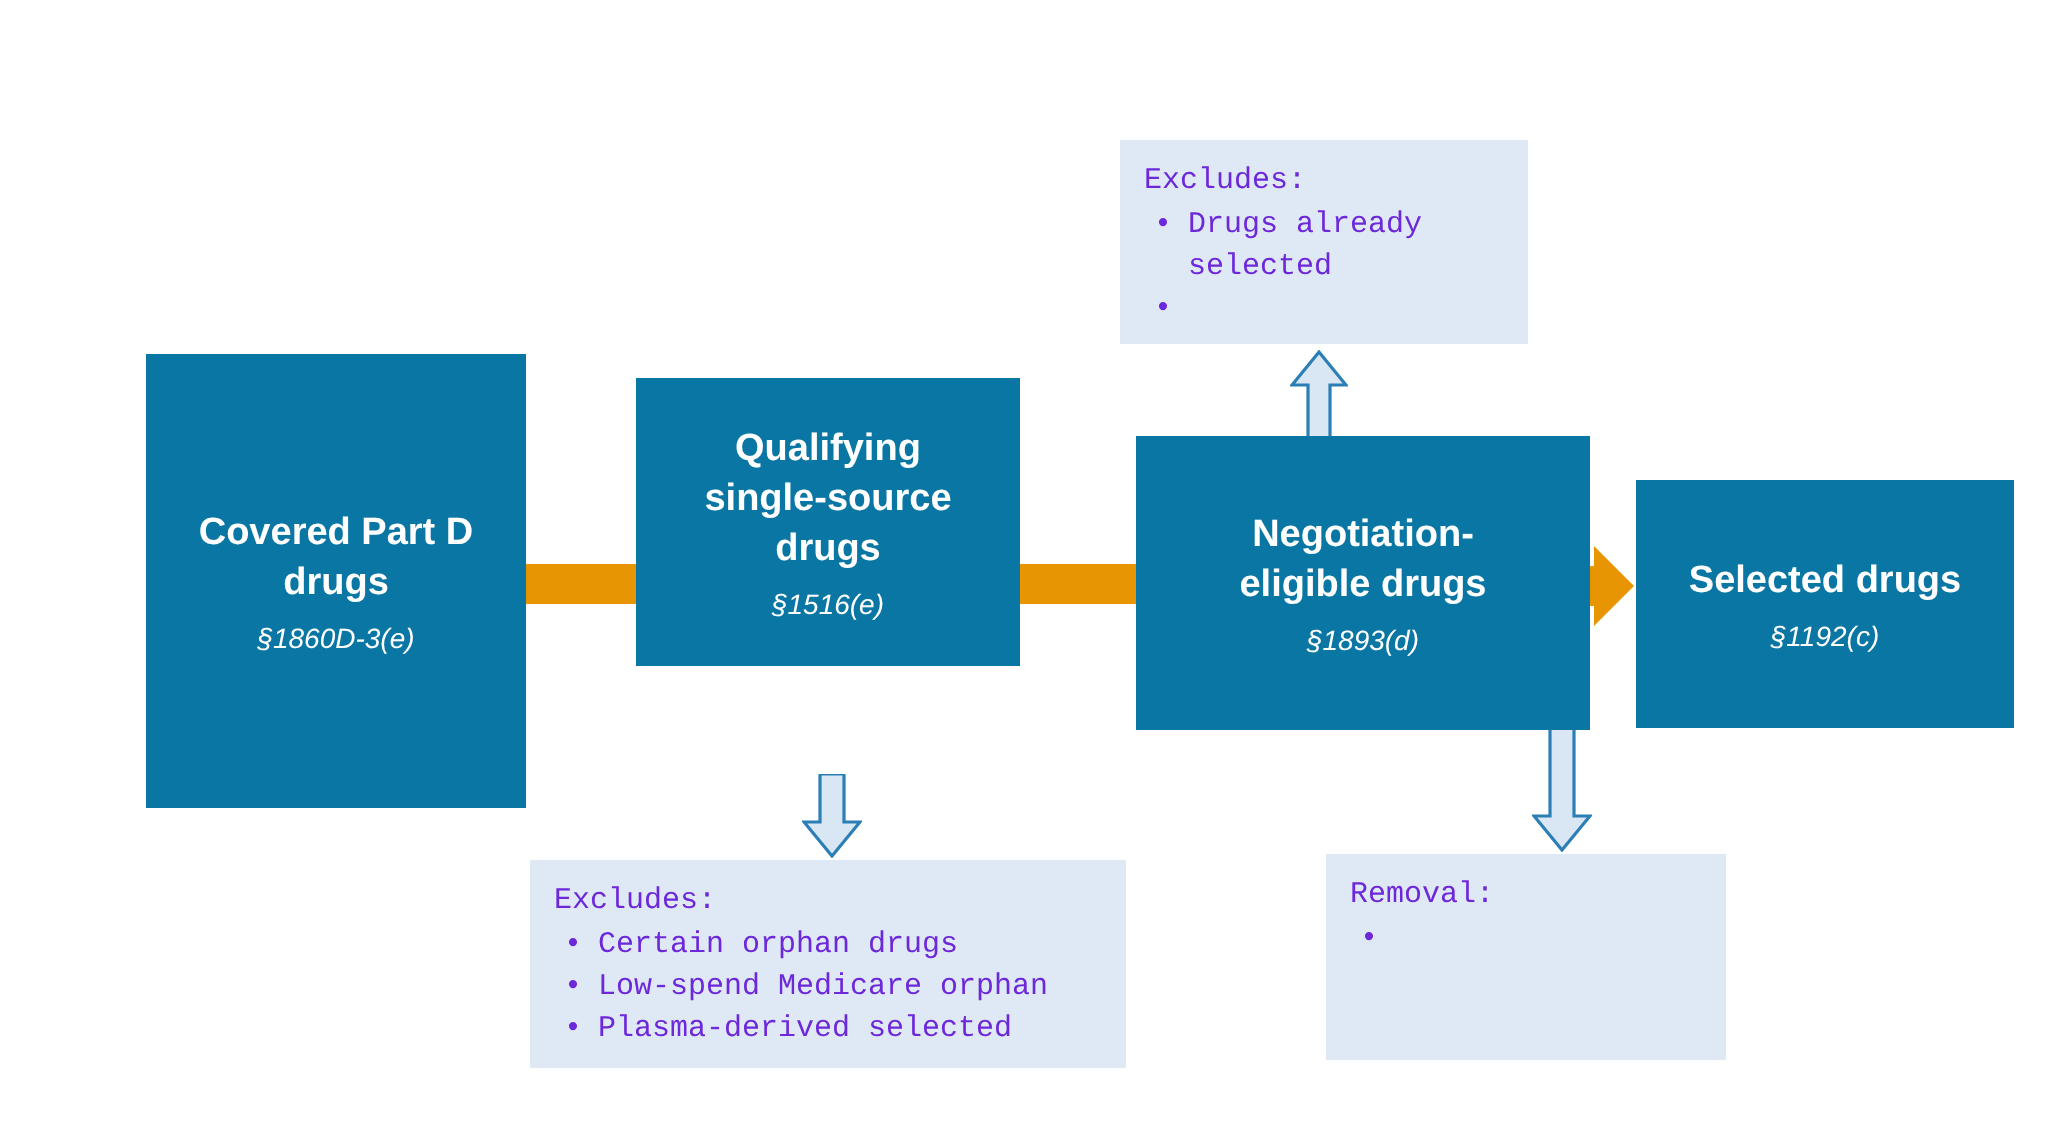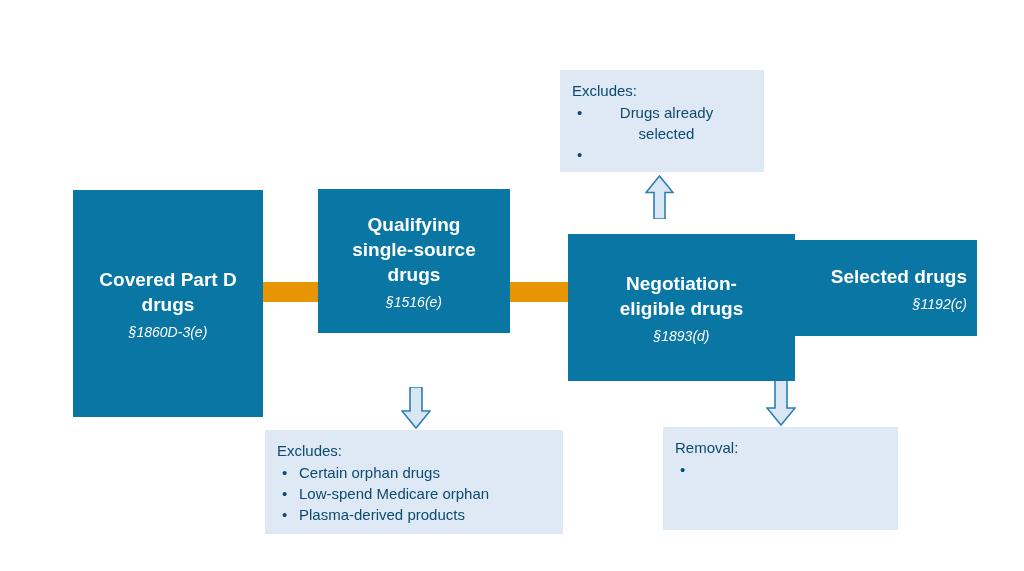--- a/index.html
+++ b/index.html
@@ -44,43 +44,44 @@
     z-index: 2;
   }
   .connector-svg { z-index: 2; }
 
   
   .flow-arrow { z-index: 1; }
 
   
   .callout {
     background: #dee9f5;
-    color: #0c4a6e;
+    color: #6d28d9;
     z-index: 4;
     box-sizing: border-box;
     padding: 10px 12px;
     font-size: 15px;
     line-height: 21px;
+    font-family: Liberation Mono, monospace;
   }
   .callout-heading { margin-bottom: 1px; }
   .callout ul {
     list-style: none;
     margin: 0;
     padding: 0;
   }
   .callout li {
     display: flex;
     padding-left: 5px;
   }
   .bullet {
     width: 17px;
     flex-shrink: 0;
   }
   .item-text { flex: 1; }
-  .callout-top .item-text { max-width: 145px; text-align: center; }
+  .callout-top .item-text { max-width: 145px; }
 </style>
 </head>
 <body>
 
 <div class="canvas">
 
   <svg class="abs flow-arrow" style="left:645px; top:175px;" width="29" height="44" viewBox="0 0 29 44">
     <polygon points="14.5,1 1,17.5 9,17.5 9,44 20,44 20,17.5 28,17.5" fill="#d9e7f4" stroke="#2b7fb5" stroke-width="1.6"></polygon>
   </svg>
 
@@ -91,40 +92,40 @@
   <svg class="abs flow-arrow" style="left:766px; top:296px;" width="30" height="130" viewBox="0 0 30 130">
     <polygon points="9,0 9,112 1,112 15,129 29,112 21,112 21,0" fill="#d9e7f4" stroke="#2b7fb5" stroke-width="1.6"></polygon>
   </svg>
 
   <div class="abs connector" style="left:258px; top:282px; width:64px; height:20px;"></div>
   <div class="abs connector" style="left:506px; top:282px; width:66px; height:20px;"></div>
   <svg class="abs connector-svg" style="left:754px; top:272px;" width="64" height="42" viewBox="0 0 64 42">
     <polygon points="0,11 43,11 43,1 63,21 43,41 43,31 0,31" fill="#e89504"></polygon>
   </svg>
 
-  <div class="abs stage" style="left:73px; top:177px; width:190px; height:227px;margin-top:13px;">
+  <div class="abs stage" style="left:73px; top:177px; width:190px; height:227px;">
     <div class="stage-title">Covered Part D
 drugs</div>
     <div class="stage-ref">§1860D-3(e)</div>
   </div>
 
   <div class="abs stage" style="left:318px; top:189px; width:192px; height:144px;">
     <div class="stage-title">Qualifying
 single-source
 drugs</div>
     <div class="stage-ref">§1516(e)</div>
   </div>
 
-  <div class="abs stage" style="left:568px; top:234px; width:227px; height:147px;">
+  <div class="abs stage" style="left:568px; top:218px; width:227px; height:147px;">
     <div class="stage-title">Negotiation-
 eligible drugs</div>
     <div class="stage-ref">§1893(d)</div>
   </div>
 
-  <div class="abs stage" style="left:788px; top:240px; width:189px; height:96px;align-items:flex-end;">
+  <div class="abs stage" style="left:818px; top:240px; width:189px; height:124px;">
     <div class="stage-title">Selected drugs</div>
     <div class="stage-ref">§1192(c)</div>
   </div>
 
   <div class="abs callout callout-top" style="left:560px; top:70px; width:204px; height:102px;">
     <div class="callout-heading">Excludes:</div>
     <ul>
       <li>
         <span class="bullet">•</span>
         <span class="item-text">Drugs already selected</span>
@@ -141,26 +142,26 @@
       <li>
         <span class="bullet">•</span>
         <span class="item-text">Certain orphan drugs</span>
       </li>
       <li>
         <span class="bullet">•</span>
         <span class="item-text">Low-spend Medicare orphan</span>
       </li>
       <li>
         <span class="bullet">•</span>
-        <span class="item-text">Plasma-derived products</span>
+        <span class="item-text">Plasma-derived selected</span>
       </li>
     </ul>
   </div>
 
-  <div class="abs callout" style="left:663px; top:427px; width:235px; height:103px;">
+  <div class="abs callout" style="left:663px; top:427px; width:200px; height:103px;">
     <div class="callout-heading">Removal:</div>
     <ul>
       <li>
         <span class="bullet">•</span>
       </li>
     </ul>
   </div>
 
 </div>
 

